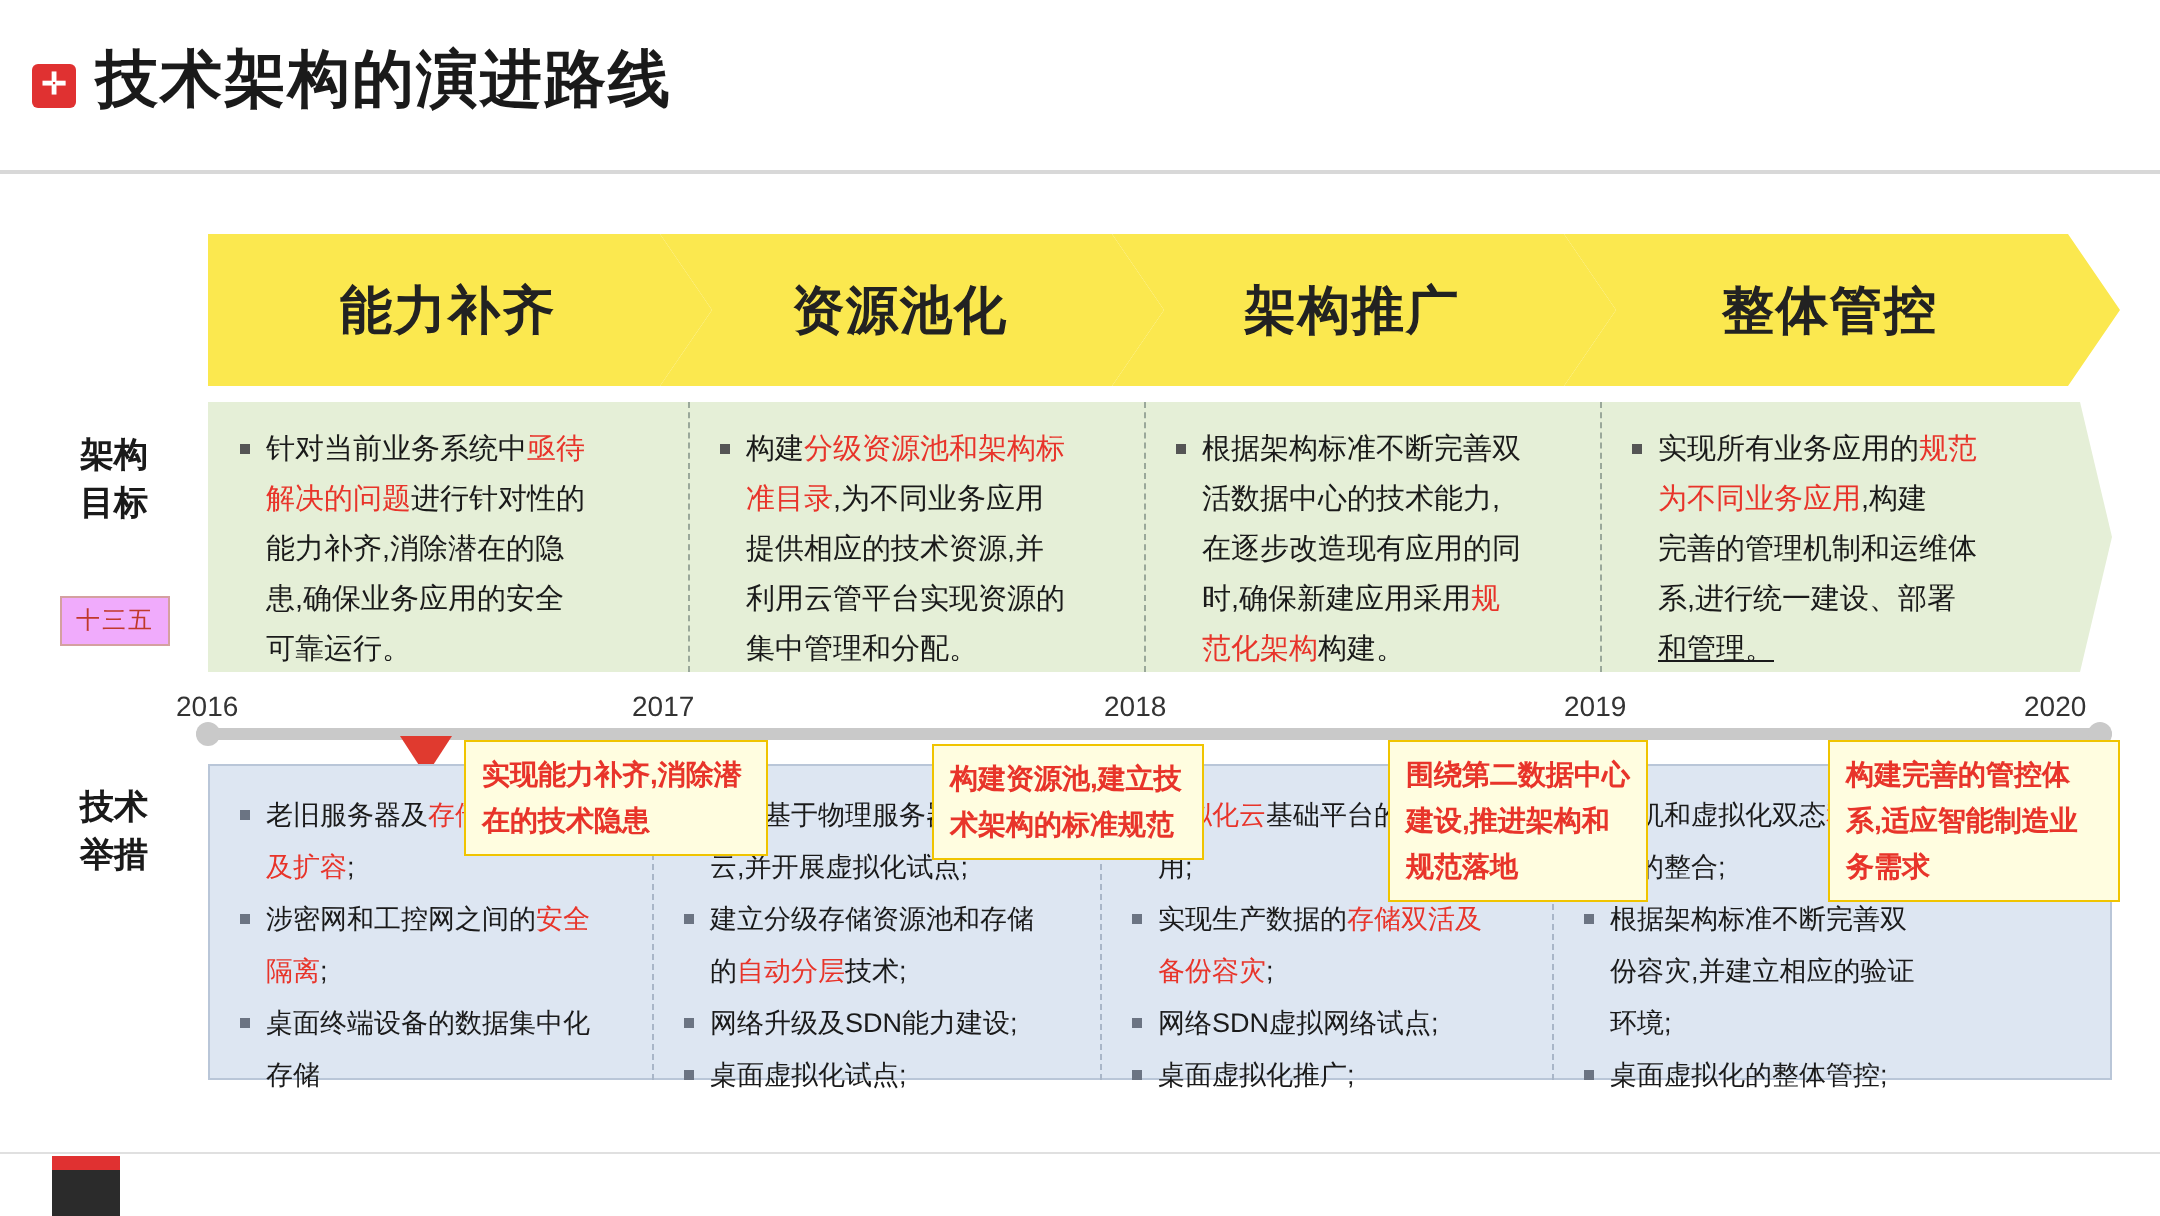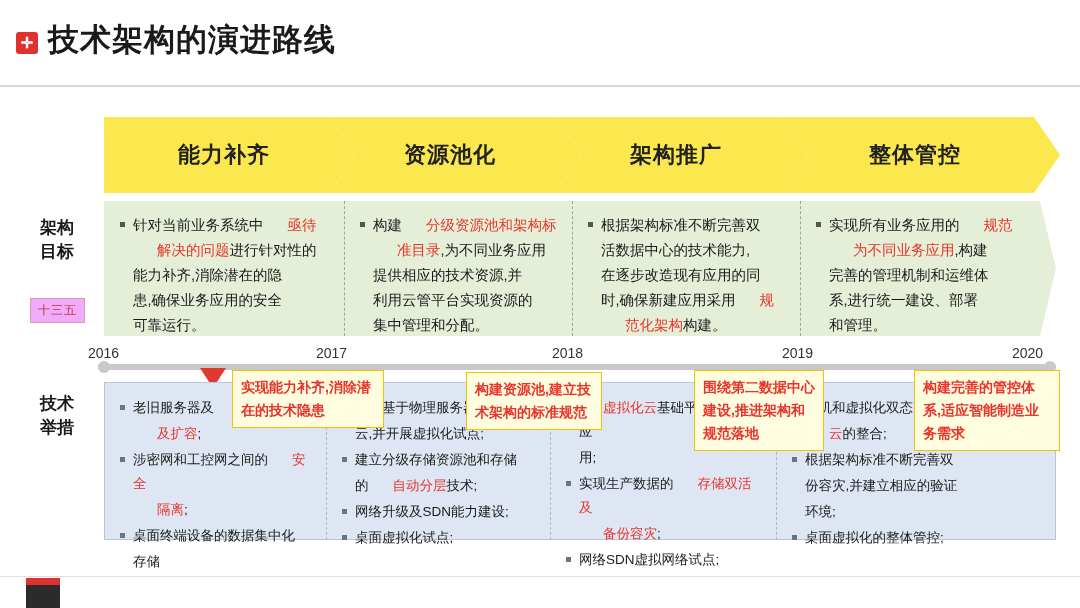--- a/index.html
+++ b/index.html
@@ -92,21 +92,21 @@
     height: 76px;
   }
   .chev {
     position: absolute;
     top: 0;
     height: 76px;
     background: #fbe84f;
     display: flex;
     align-items: center;
     justify-content: center;
-    font-size: 22px;
+    font-size: 26px;
     font-weight: bold;
     color: #222222;
     letter-spacing: 1px;
   }
   .chev.c0 { left: 0;    width: 252px; clip-path: polygon(0 0, 226px 0, 252px 50%, 226px 100%, 0 100%); }
   .chev.c1 { left: 226px; width: 252px; clip-path: polygon(0 0, 226px 0, 252px 50%, 226px 100%, 0 100%, 26px 50%); }
   .chev.c2 { left: 452px; width: 252px; clip-path: polygon(0 0, 226px 0, 252px 50%, 226px 100%, 0 100%, 26px 50%); }
   .chev.c3 { left: 678px; width: 278px; clip-path: polygon(0 0, 252px 0, 278px 50%, 252px 100%, 0 100%, 26px 50%); }
   .chev-label { transform: translateX(-6px); }
   
@@ -146,21 +146,21 @@
   }
   .bullet-line:before {
     content: "";
     position: absolute;
     left: 0;
     top: 9px;
     width: 5px;
     height: 5px;
     background: #555555;
   }
-  .hl { color: #e8342a; margin-left: 24px; }
+  .hl { color: #e8342a; }
   .divider-goal {
     position: absolute;
     top: 201px;
     width: 0;
     border-left: 1px dashed #9aa89a;
     height: 135px;
   }
   
   .axis {
     position: absolute;
@@ -352,21 +352,21 @@
         <div class="bullet-line nobullet" style="padding-left: 13px; --nb: 1;"><span class="">活数据中心的技术能力,</span></div>
         <div class="bullet-line nobullet" style="padding-left: 13px; --nb: 1;"><span class="">在逐步改造现有应用的同</span></div>
         <div class="bullet-line nobullet" style="padding-left: 13px; --nb: 1;"><span class="">时,确保新建应用采用</span><span class="hl">规</span></div>
         <div class="bullet-line nobullet" style="padding-left: 13px; --nb: 1;"><span class="hl">范化架构</span><span class="">构建。</span></div>
       </div>
     <div class="goal-col g3" id="goal-3">
         <div class="bullet-line"><span class="">实现所有业务应用的</span><span class="hl">规范</span></div>
         <div class="bullet-line nobullet" style="padding-left: 13px; --nb: 1;"><span class="hl">为不同业务应用</span><span class="">,构建</span></div>
         <div class="bullet-line nobullet" style="padding-left: 13px; --nb: 1;"><span class="">完善的管理机制和运维体</span></div>
         <div class="bullet-line nobullet" style="padding-left: 13px; --nb: 1;"><span class="">系,进行统一建设、部署</span></div>
-        <div class="bullet-line nobullet" style="padding-left: 13px; --nb: 1;"><span class="">和管理。</span></div>
+        <div class="bullet-line nobullet" style="padding-left: 13px; text-decoration: underline; --nb: 1;"><span class="">和管理。</span></div>
       </div>
   </div>
 
   <div class="axis"></div>
   <div class="axis-dot" style="left:98px"></div>
   <div class="axis-dot" style="left:1044px"></div>
   <div class="year" style="left:88px">2016</div>
   <div class="year" style="left:316px">2017</div>
   <div class="year" style="left:552px">2018</div>
   <div class="year" style="left:782px">2019</div>

